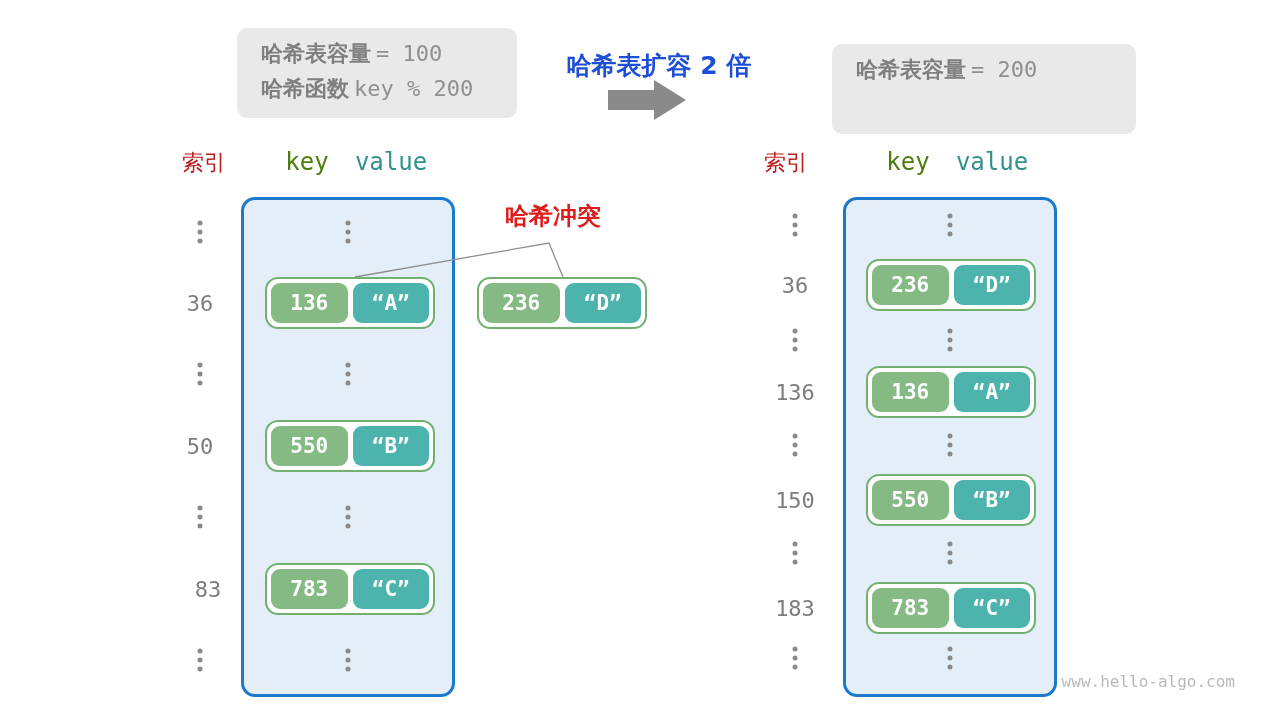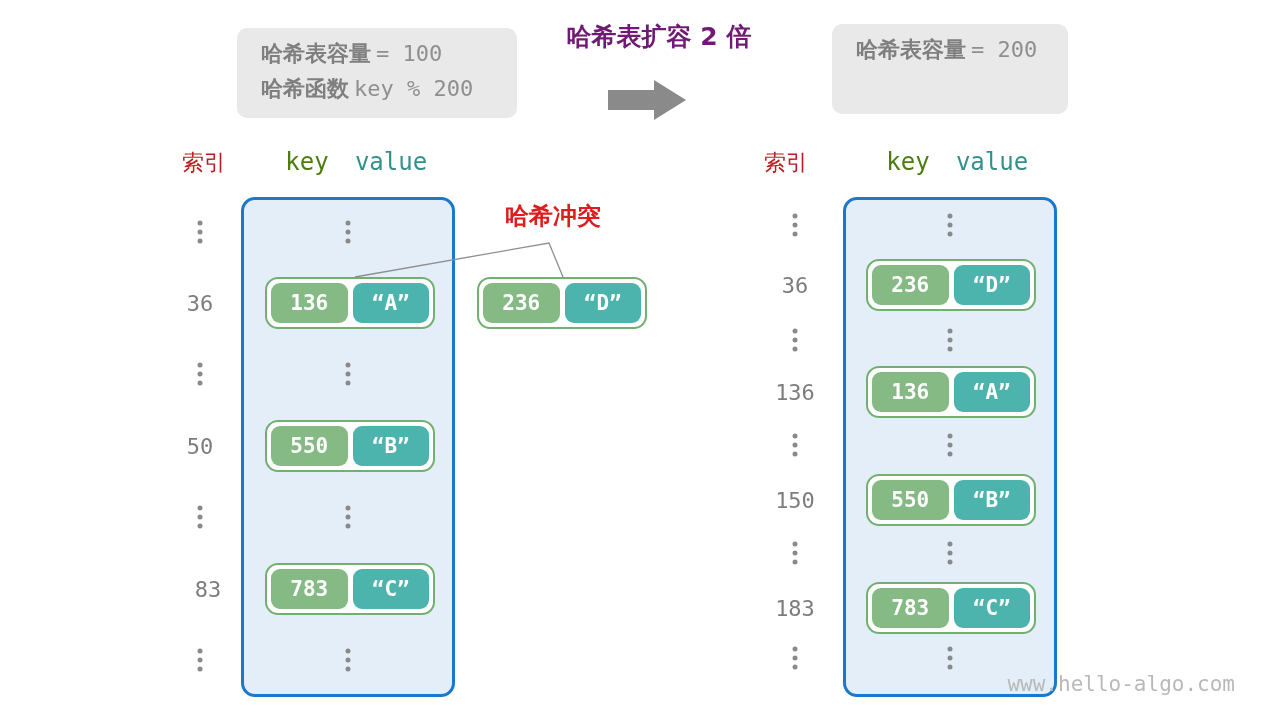--- a/index.html
+++ b/index.html
@@ -9,25 +9,25 @@
   }
   
   .info-box{
     position:absolute;background:#e9e9e9;border-radius:10px;
     width:280px;height:90px;box-sizing:border-box;padding:8px 0 0 24px;margin-left:29px;
   }
   .info-line{height:35px;line-height:35px;white-space:nowrap;}
   .info-line .zh{font-weight:bold;color:#7f7f7f;font-size:22px;}
   .info-line .code{font-family:"DejaVu Sans Mono","Liberation Mono",monospace;color:#8f8f8f;font-size:22px;}
   #info-before{left:208px;top:28px;}
-  #info-after{left:803px;top:24px;width:236px;}
+  #info-after{left:803px;top:44px;width:304px;}
   
   .transform-title{
-    position:absolute;left:543px;top:20px;width:232px;text-align:center;
-    font-weight:bold;font-size:25px;color:#701a75;white-space:nowrap;
+    position:absolute;left:543px;top:49px;width:232px;text-align:center;
+    font-weight:bold;font-size:25px;color:#1d4ed8;white-space:nowrap;
   }
   .arrow-wrap{position:absolute;left:608px;top:77px;width:78px;height:46px;}
   
   .table-box{
     position:absolute;background:#e4eef9;border:3px solid #1a78cd;border-radius:14px;
     box-sizing:border-box;width:214px;height:500px;top:197px;
   }
   #left-box{left:241px;}
   #right-box{left:843px;}
   
@@ -55,21 +55,21 @@
   .cell-key{background:#85ba84;}
   .cell-value{background:#4cb3ad;}
   
   .collision-label{
     position:absolute;left:553px;top:216px;transform:translate(-50%,-50%);
     color:#de1c1c;font-weight:bold;font-size:24px;white-space:nowrap;
   }
   .connector-svg{position:absolute;left:0;top:0;pointer-events:none;}
   
   .watermark{
-    position:absolute;right:45px;top:672px;color:#b9b9b9;font-size:21px;
+    position:absolute;right:45px;top:672px;color:#b9b9b9;font-size:16px;
     font-family:"DejaVu Sans Mono","Liberation Mono",monospace;
   }
 </style>
 </head>
 <body>
 
 <div class="canvas">
 
   <div class="info-box" id="info-before">
     <div class="info-line">

